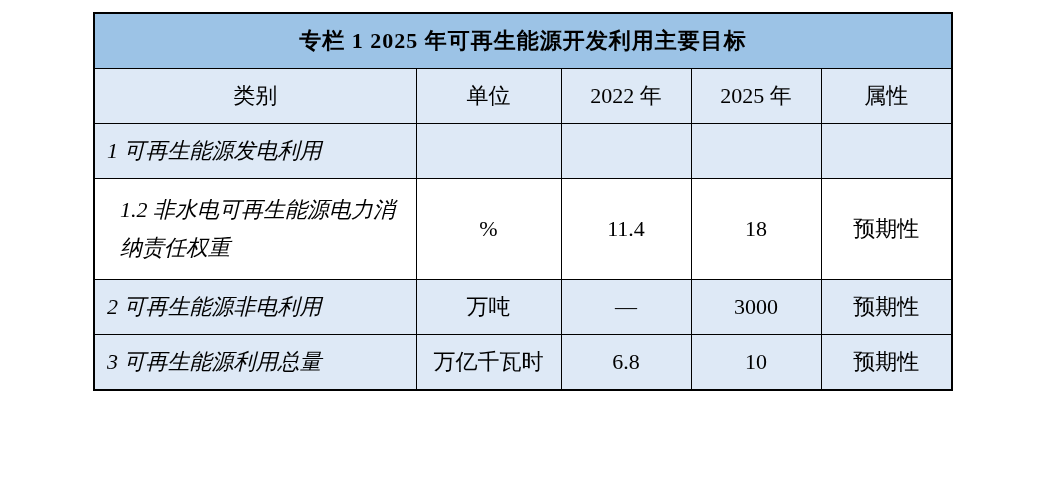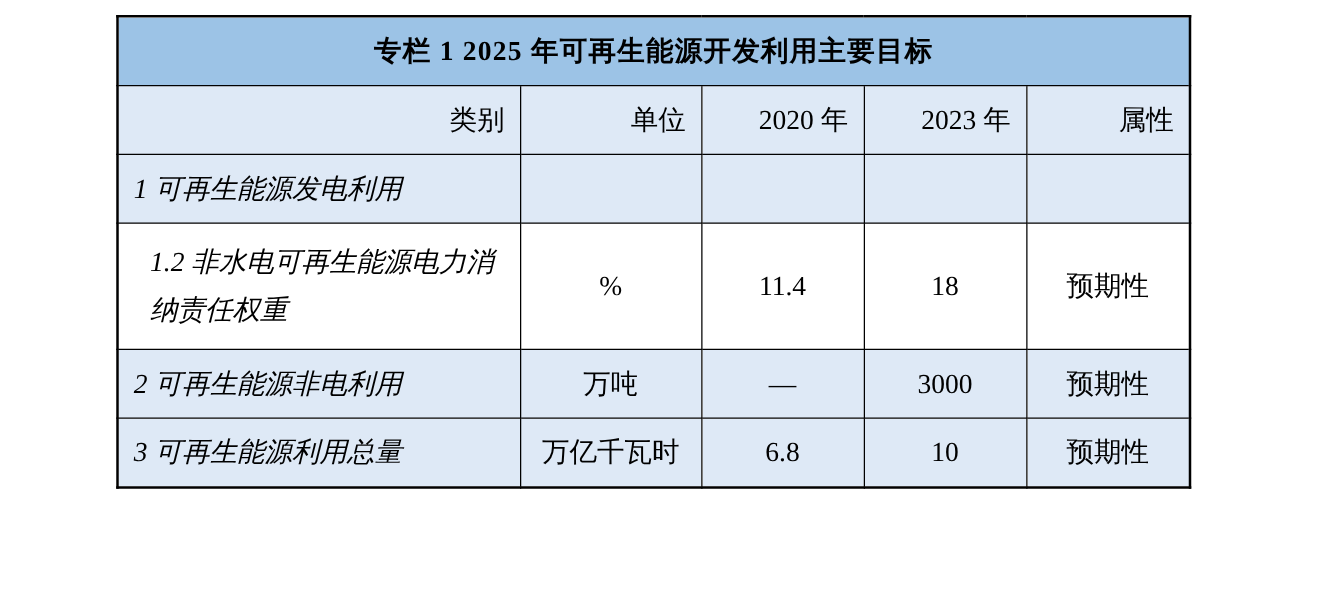--- a/index.html
+++ b/index.html
@@ -45,21 +45,21 @@
   td.title-cell {
     background: var(--title-bg, #9CC3E6);
     text-align: center;
     font-weight: bold;
     font-size: 24px;
     border-bottom: 2px solid var(--border, #000000);
     letter-spacing: 1px;
   }
   tr.head td {
     background: var(--band-bg, #DEE9F6);
-    text-align: right;
+    text-align: center;
   }
   tr.band td {
     background: var(--band-bg, #DEE9F6);
   }
   tr.plain td {
     background: #ffffff;
   }
   td.cat {
     text-align: left;
     padding-left: 8px;
@@ -87,22 +87,22 @@
         <col style="width:130px">
         <col style="width:131px">
       </colgroup>
       <tbody>
         <tr style="height:48px">
           <td colspan="5" class="title-cell">专栏 1  2025 年可再生能源开发利用主要目标</td>
         </tr>
         <tr class="head" style="height:50px">
           <td class="c">类别</td>
           <td class="c">单位</td>
-          <td class="c">2020 年</td>
-          <td class="c">2023 年</td>
+          <td class="c">2022 年</td>
+          <td class="c">2025 年</td>
           <td class="c">属性</td>
         </tr>
         <tr class="band" style="height:47px">
           <td class="cat">1  可再生能源发电利用</td>
           <td class="c"></td>
           <td class="c"></td>
           <td class="c"></td>
           <td class="c"></td>
         </tr>
         <tr class="plain sub" style="height:82px">

